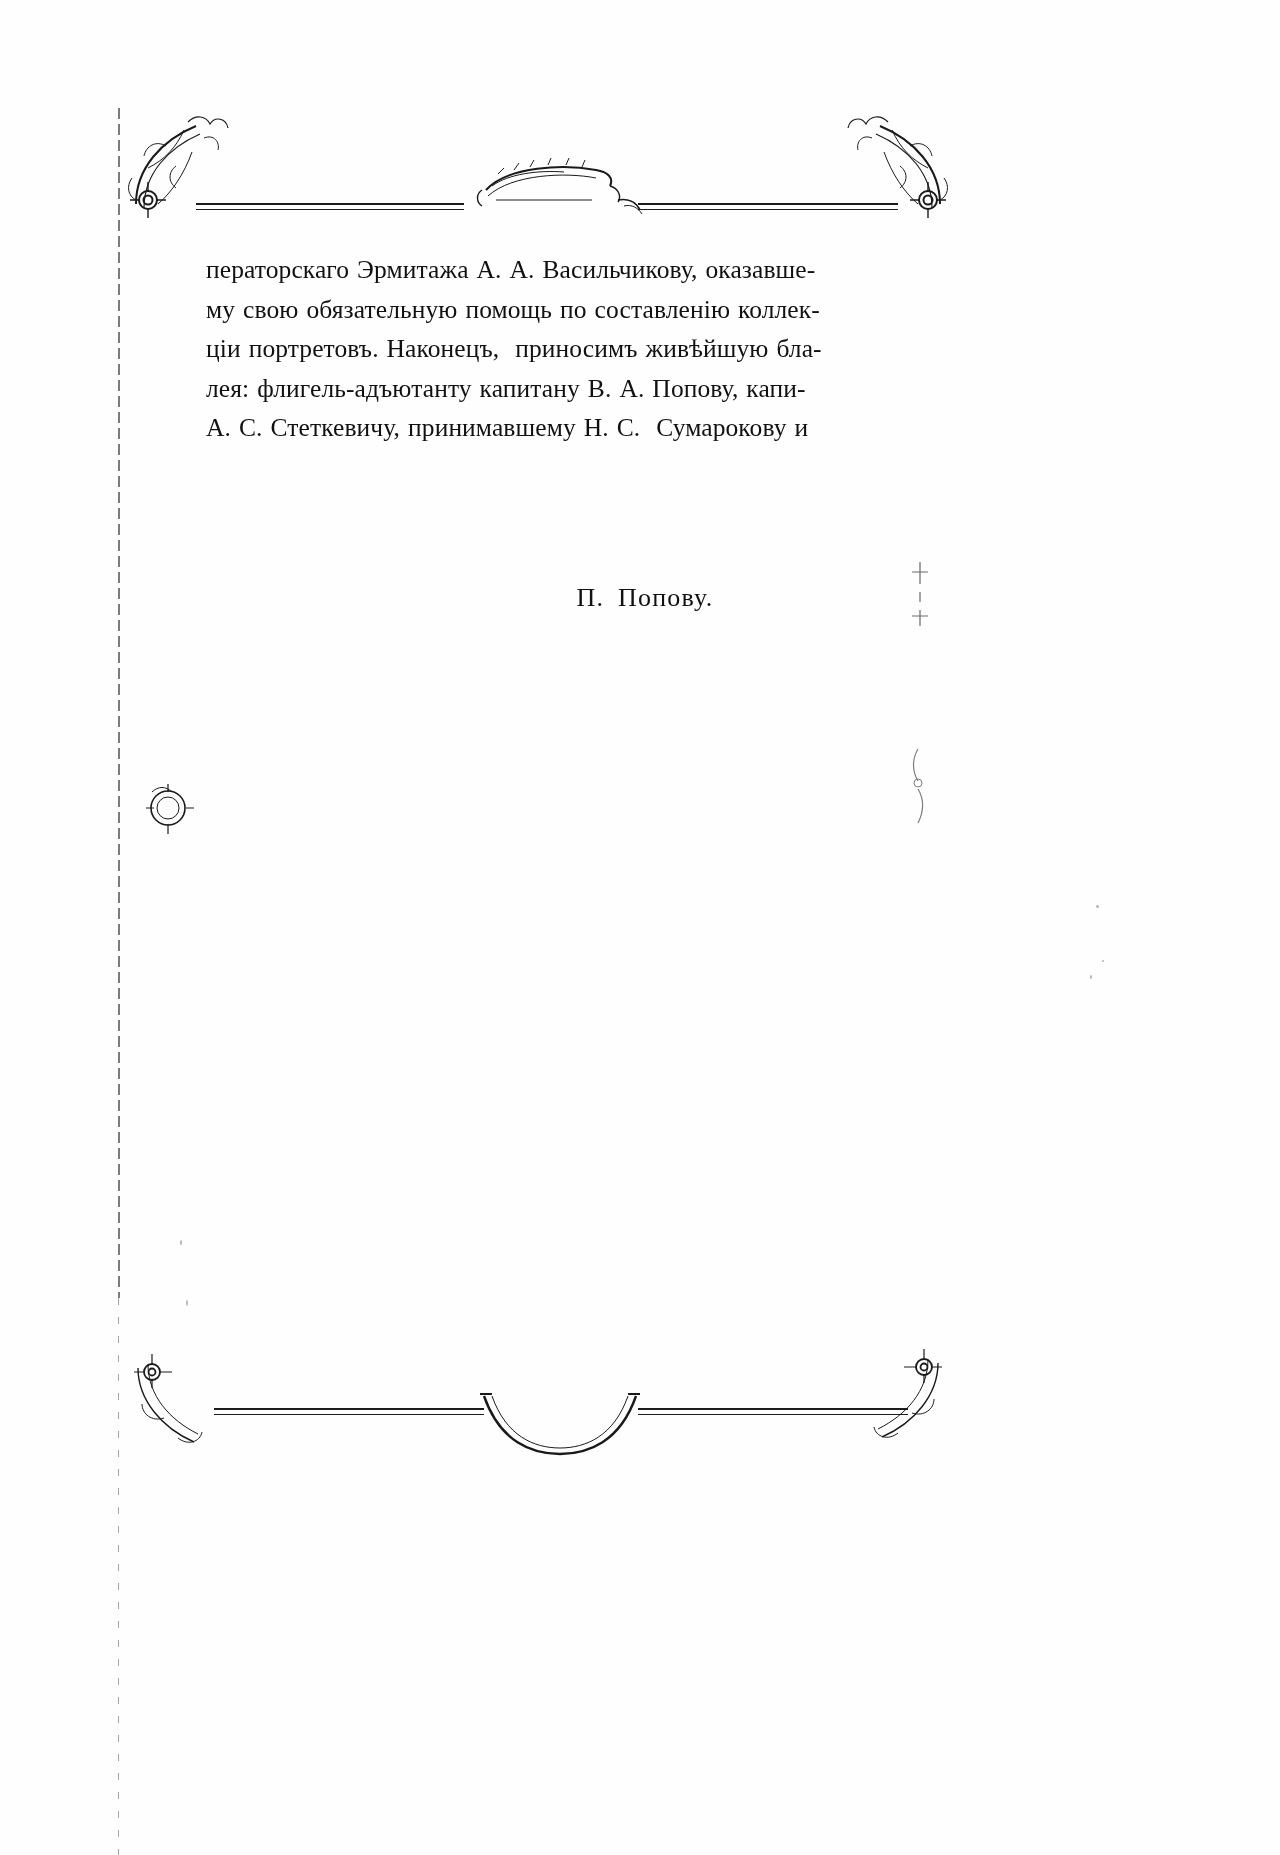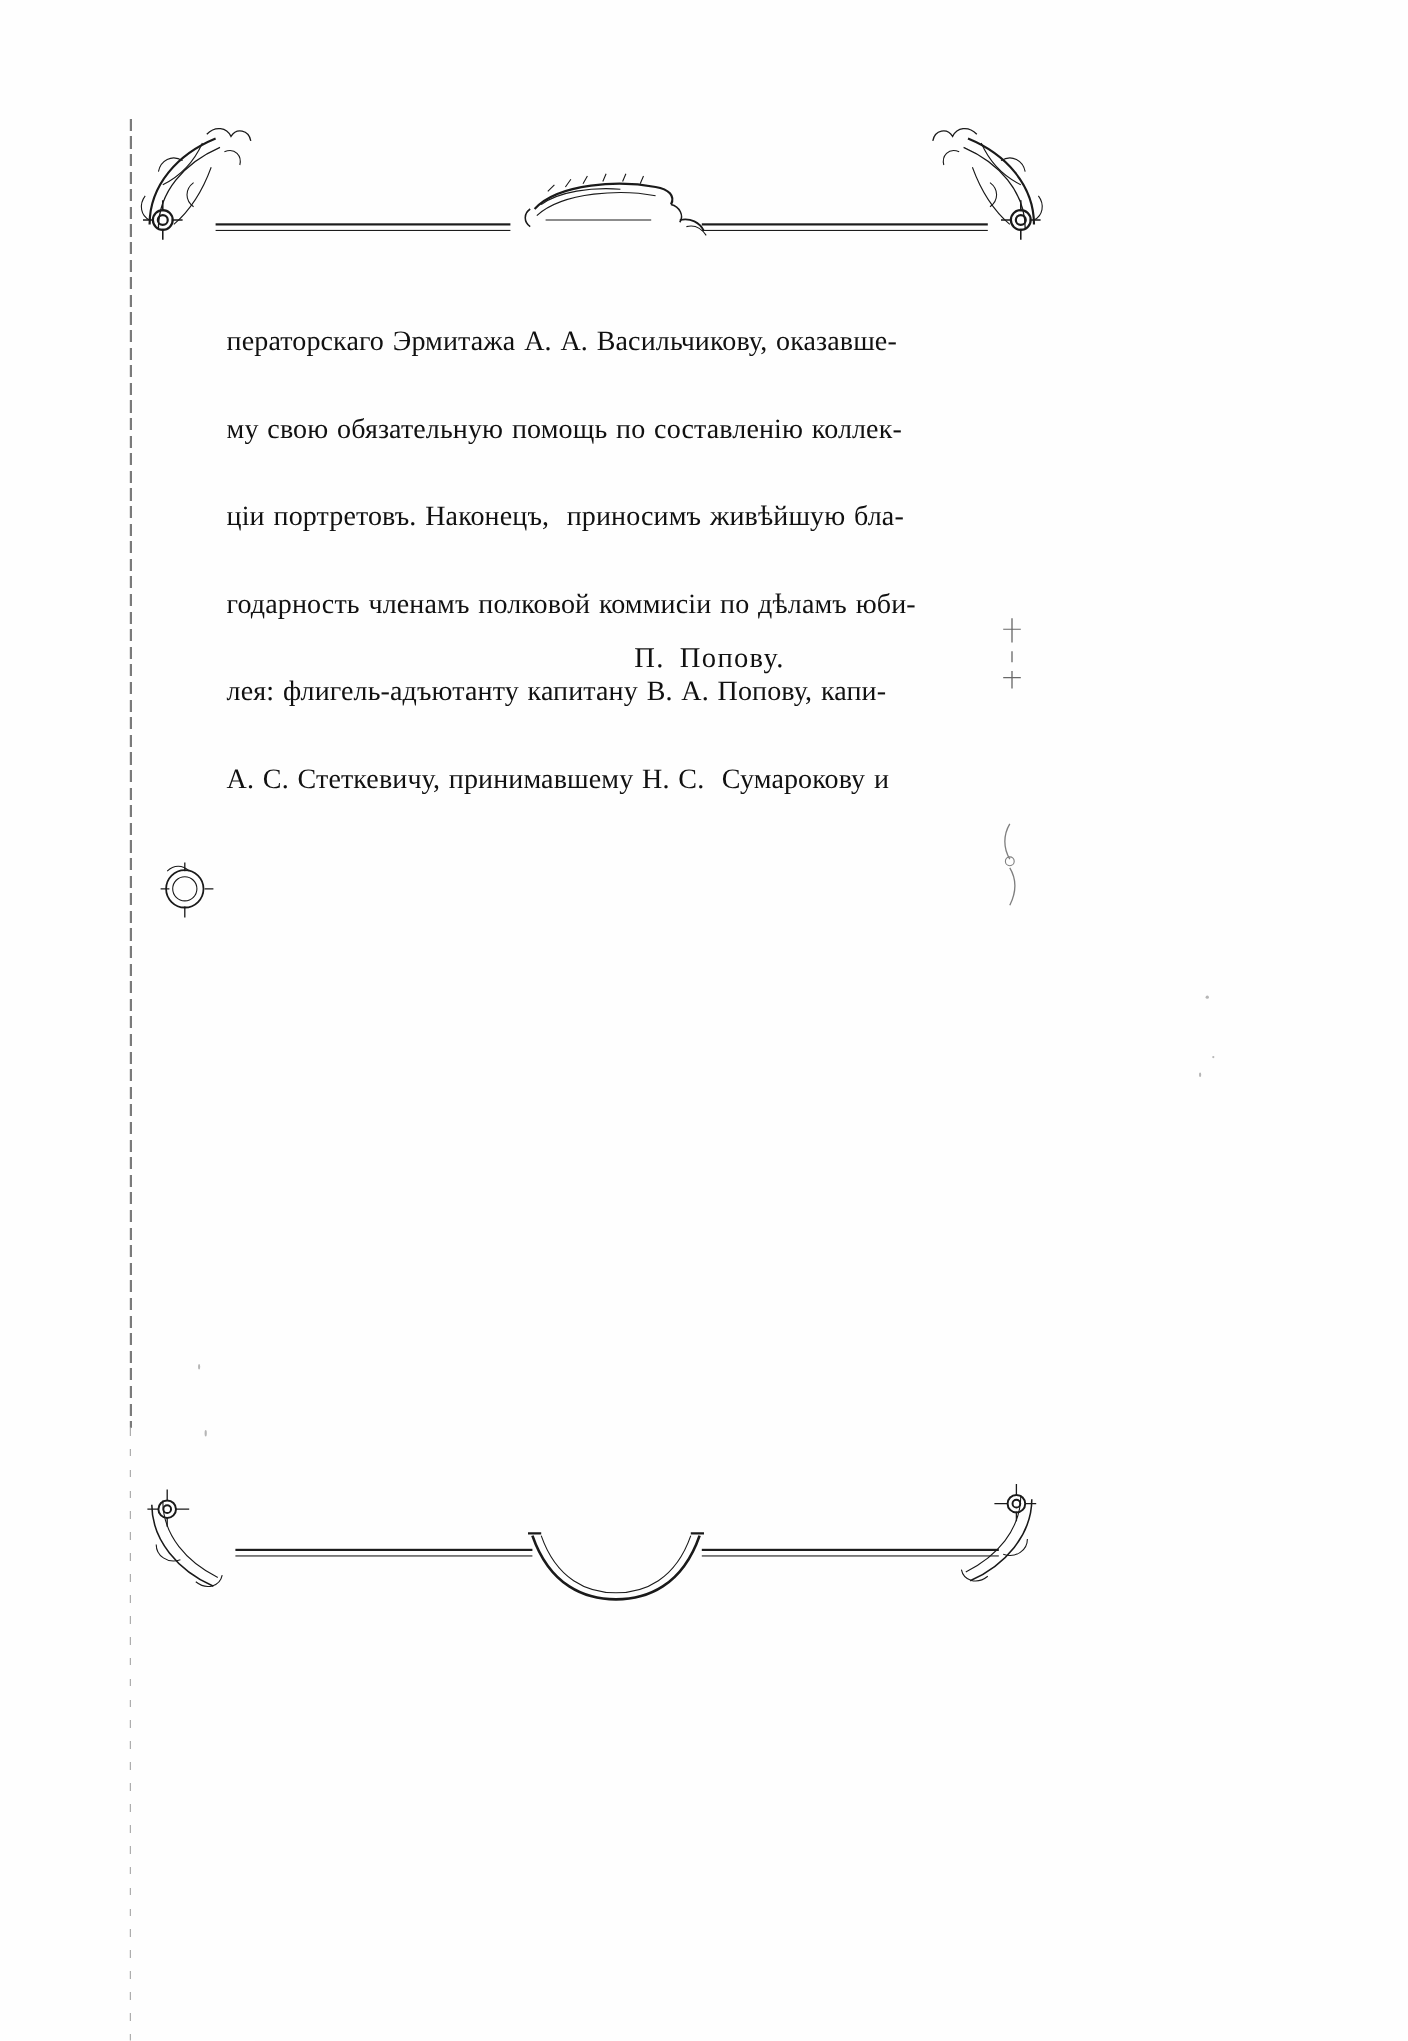--- a/index.html
+++ b/index.html
@@ -91,21 +91,21 @@
 
   .body-par {
     margin: 0;
     font-size: 25.5px;
     line-height: 39.5px;
     color: #111;
     text-align: justify;
     letter-spacing: .1px;
     word-spacing: 1.5px;
   }
-  .body-par .ln { display: block; white-space: pre; margin-top: 40px; }
+  .body-par .ln { display: block; white-space: pre; }
 
   .signature {
     position: absolute;
     left: 206px;
     top: 583px;
     width: 678px;
     text-align: center;
     font-size: 26px;
     letter-spacing: 1.2px;
     color: #111;
@@ -261,21 +261,20 @@
       </svg>
     </div>
 
   </div>
 
   <div class="textblock">
     <p class="body-par">
       <span class="ln">ператорскаго Эрмитажа А. А. Васильчикову, оказавше-</span>
       <span class="ln">му свою обязательную помощь по составленію коллек-</span>
       <span class="ln">ціи портретовъ. Наконецъ,  приносимъ живѣйшую бла-</span>
-      <span class="ln">годарность членамъ полковой коммисіи по дѣламъ юби-</span>
       <span class="ln">лея: флигель-адъютанту капитану В. А. Попову, капи-</span>
       <span class="ln">А. С. Стеткевичу, принимавшему Н. С.  Сумарокову и</span>
     </p>
   </div>
 
   <div class="signature">
     <span class="sig-inner">П. Попову.</span>
   </div>
 
   <div class="speck" style="left:1096px; top:905px; width:3px; height:3px;"></div>

